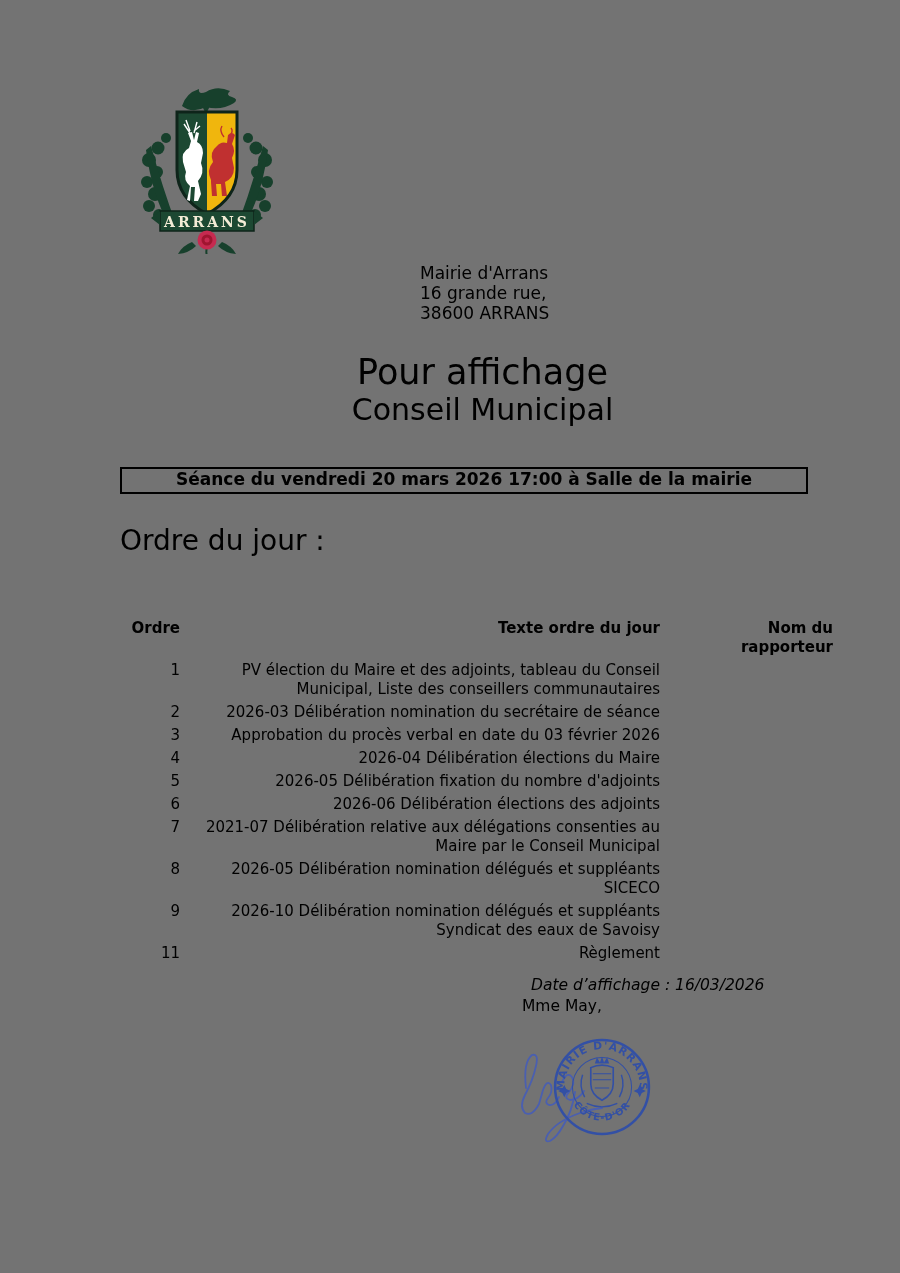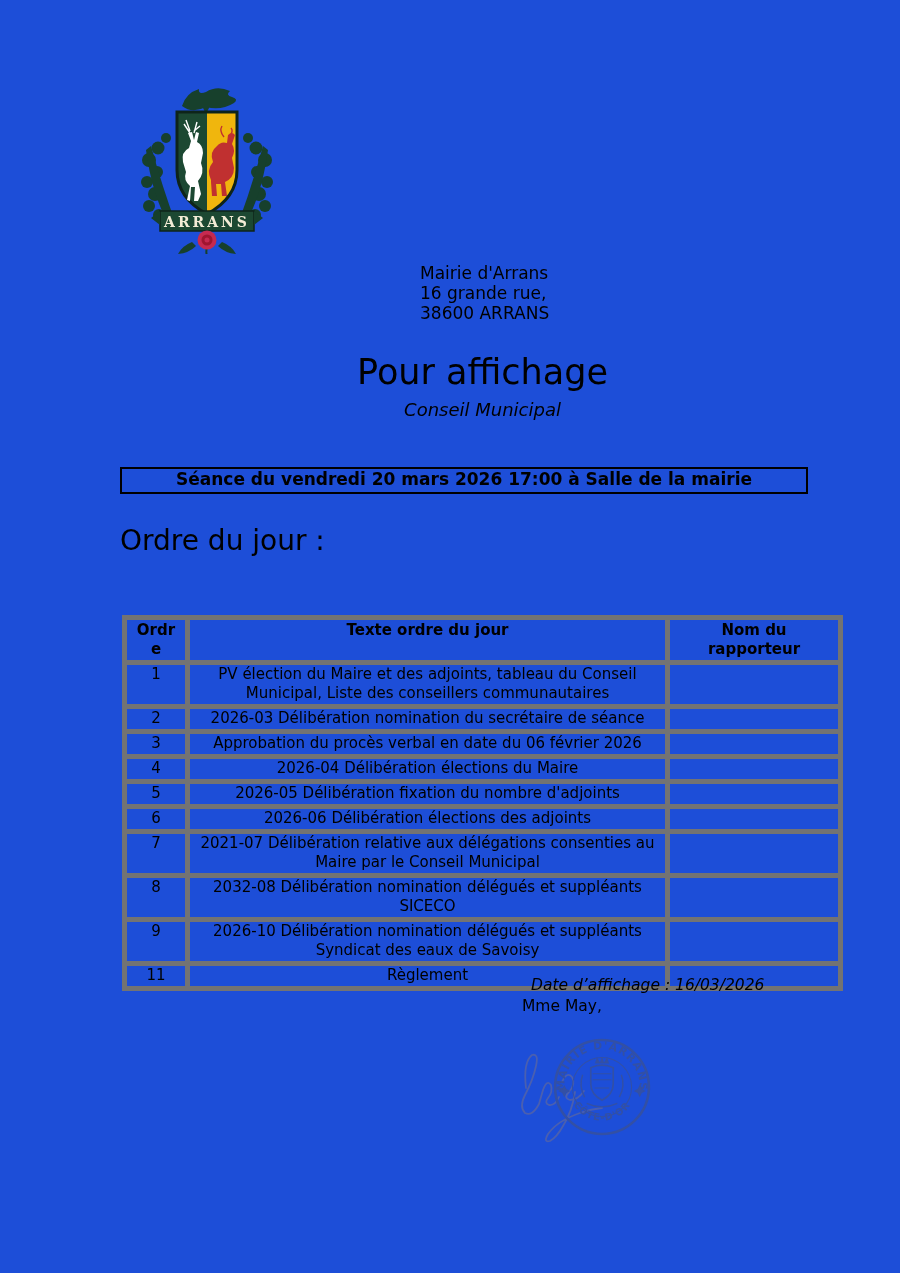--- a/index.html
+++ b/index.html
@@ -2,29 +2,29 @@
 <html><head>
 <meta charset="utf-8">
 <style>
   * { margin: 0; padding: 0; box-sizing: border-box; }
   html, body { background: #ffffff; }
   body {
     width: 900px; height: 1273px; position: relative;
     font-family: "DejaVu Sans", "Liberation Sans", sans-serif;
     color: #000;
   }
-  .page { position: absolute; inset: 0; background: #1d4ed8; }
+  .page { position: absolute; inset: 0; background: #737373; }
 
   .crest-wrap { position: absolute; left: 136px; top: 84px; width: 142px; height: 170px; }
 
   .address { position: absolute; left: 420px; top: 263px; font-size: 17px; line-height: 20px; }
 
   .title-block { position: absolute; left: 120px; top: 352px; width: 725px; text-align: center; }
   .title-main { font-size: 35px; font-weight: 400; line-height: 40px; }
-  .title-sub  { font-size: 18px; font-weight: 400; line-height: 32px; margin-top: 2px; font-style: italic; }
+  .title-sub  { font-size: 30px; font-weight: 400; line-height: 32px; margin-top: 2px; }
 
   .session-box {
     position: absolute; left: 120px; top: 467px; width: 688px;
     border: 2px solid #000; text-align: center;
     font-size: 17px; font-weight: bold; padding: 0 0 3px 0;
   }
 
   .agenda-heading {
     position: absolute; left: 120px; top: 524px; width: 725px;
     font-size: 28px; font-weight: 400;
@@ -34,21 +34,21 @@
     position: absolute; left: 128px; top: 594px;
     font-size: 15px; font-weight: bold; text-decoration: underline;
   }
 
   table.agenda {
     position: absolute; left: 122px; top: 615px; width: 716px;
     border-collapse: collapse; border: 2px solid #000;
     table-layout: fixed; font-size: 15px;
   }
   table.agenda th, table.agenda td {
-    border: 5px solid #737373; text-align: center; vertical-align: top;
+    border: 3px solid #737373; text-align: right; vertical-align: top;
     padding: 0px 5px 1px 5px; line-height: 19px;
     overflow-wrap: break-word;
   }
   table.agenda th { font-weight: bold; padding-top: 1px; }
   col.c-ordre { width: 63px; }
   col.c-texte { width: 480px; }
   col.c-rapp  { width: 173px; }
 
   .footer-date {
     position: absolute; left: 531px; top: 976px;
@@ -156,21 +156,21 @@
         <td>PV élection du Maire et des adjoints, tableau du Conseil Municipal, Liste des conseillers communautaires</td>
         <td></td>
       </tr>
       <tr>
         <td>2</td>
         <td>2026-03 Délibération nomination du secrétaire de séance</td>
         <td></td>
       </tr>
       <tr>
         <td>3</td>
-        <td>Approbation du procès verbal en date du 06 février 2026</td>
+        <td>Approbation du procès verbal en date du 03 février 2026</td>
         <td></td>
       </tr>
       <tr>
         <td>4</td>
         <td>2026-04 Délibération élections du Maire</td>
         <td></td>
       </tr>
       <tr>
         <td>5</td>
         <td>2026-05 Délibération fixation du nombre d'adjoints</td>
@@ -181,21 +181,21 @@
         <td>2026-06 Délibération élections des adjoints</td>
         <td></td>
       </tr>
       <tr>
         <td>7</td>
         <td>2021-07 Délibération relative aux délégations consenties au Maire par le Conseil Municipal</td>
         <td></td>
       </tr>
       <tr>
         <td>8</td>
-        <td>2032-08 Délibération nomination délégués et suppléants SICECO</td>
+        <td>2026-05 Délibération nomination délégués et suppléants SICECO</td>
         <td></td>
       </tr>
       <tr>
         <td>9</td>
         <td>2026-10 Délibération nomination délégués et suppléants Syndicat des eaux de Savoisy</td>
         <td></td>
       </tr>
       <tr>
         <td>11</td>
         <td>Règlement</td>

